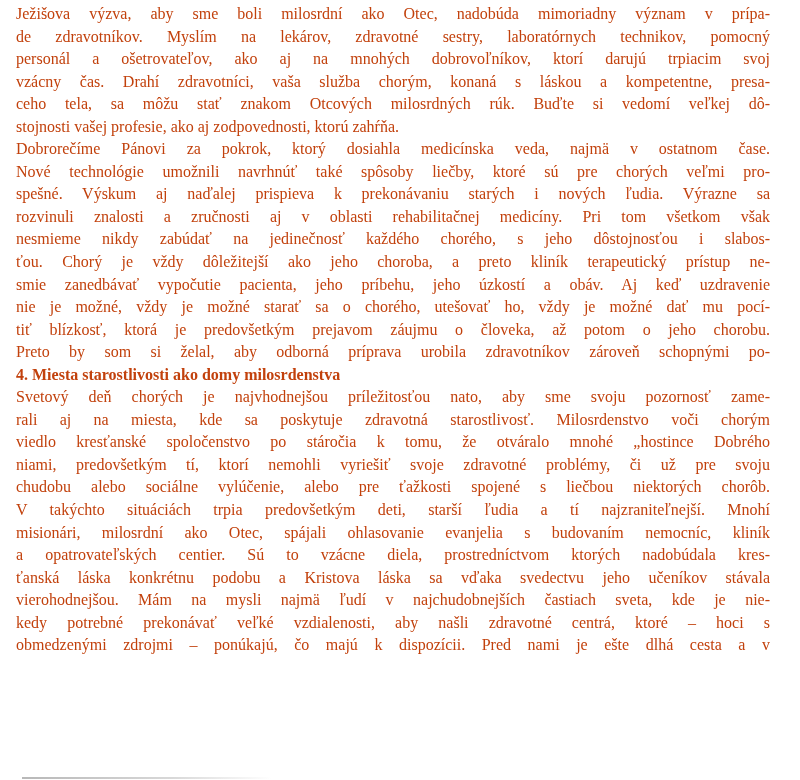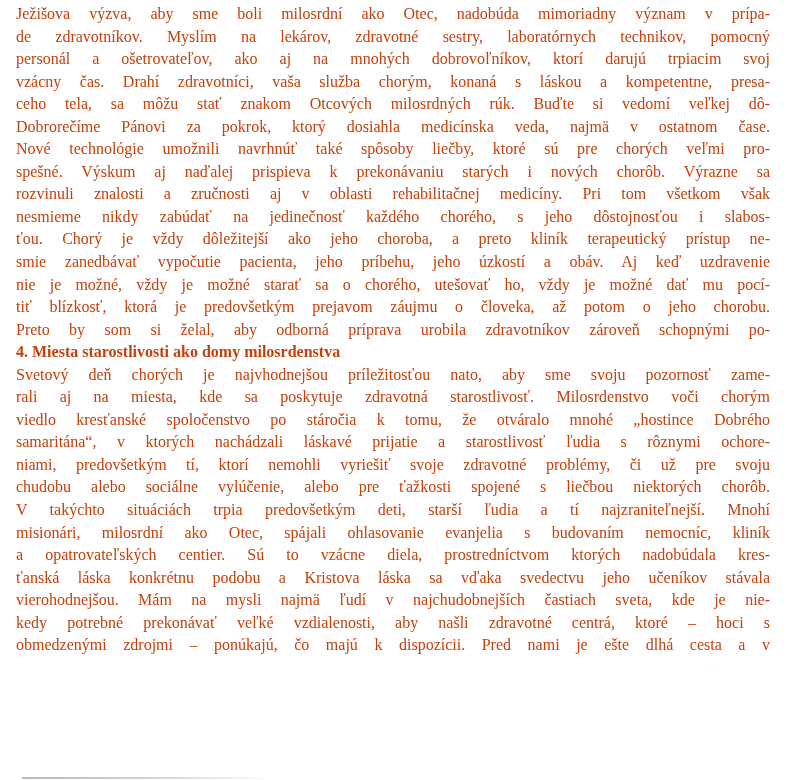--- a/index.html
+++ b/index.html
@@ -71,31 +71,34 @@
       </span>
     <span class="line">
         <span class="line-inner">personál a ošetrovateľov, ako aj na mnohých dobrovoľníkov, ktorí darujú trpiacim svoj</span>
       </span>
     <span class="line">
         <span class="line-inner">vzácny čas. Drahí zdravotníci, vaša služba chorým, konaná s láskou a kompetentne, presa-</span>
       </span>
     <span class="line">
         <span class="line-inner">ceho tela, sa môžu stať znakom Otcových milosrdných rúk. Buďte si vedomí veľkej dô-</span>
       </span>
+    <span class="line last">
+        <span class="line-inner">stojnosti vašej profesie, ako aj zodpovednosti, ktorú zahŕňa.</span>
+      </span>
   </div>
 
   <div class="paragraph">
     <span class="line">
         <span class="line-inner">Dobrorečíme Pánovi za pokrok, ktorý dosiahla medicínska veda, najmä v ostatnom čase.</span>
       </span>
     <span class="line">
         <span class="line-inner">Nové technológie umožnili navrhnúť také spôsoby liečby, ktoré sú pre chorých veľmi pro-</span>
       </span>
     <span class="line">
-        <span class="line-inner">spešné. Výskum aj naďalej prispieva k prekonávaniu starých i nových chorôb. Výrazne sa</span>
+        <span class="line-inner">spešné. Výskum aj naďalej prispieva k prekonávaniu starých i nových ľudia. Výrazne sa</span>
       </span>
     <span class="line">
         <span class="line-inner">rozvinuli znalosti a zručnosti aj v oblasti rehabilitačnej medicíny. Pri tom všetkom však</span>
       </span>
     <span class="line">
         <span class="line-inner">nesmieme nikdy zabúdať na jedinečnosť každého chorého, s jeho dôstojnosťou i slabos-</span>
       </span>
     <span class="line">
         <span class="line-inner">ťou. Chorý je vždy dôležitejší ako jeho choroba, a preto kliník terapeutický prístup ne-</span>
       </span>
@@ -123,23 +126,20 @@
     <span class="line">
         <span class="line-inner">Svetový deň chorých je najvhodnejšou príležitosťou nato, aby sme svoju pozornosť zame-</span>
       </span>
     <span class="line">
         <span class="line-inner">rali aj na miesta, kde sa poskytuje zdravotná starostlivosť. Milosrdenstvo voči chorým</span>
       </span>
     <span class="line">
         <span class="line-inner">viedlo kresťanské spoločenstvo po stáročia k tomu, že otváralo mnohé „hostince Dobrého</span>
       </span>
     <span class="line">
-        <span class="line-inner">samaritána“, v ktorých nachádzali láskavé prijatie a starostlivosť ľudia s rôznymi ochore-</span>
-      </span>
-    <span class="line">
         <span class="line-inner">niami, predovšetkým tí, ktorí nemohli vyriešiť svoje zdravotné problémy, či už pre svoju</span>
       </span>
     <span class="line">
         <span class="line-inner">chudobu alebo sociálne vylúčenie, alebo pre ťažkosti spojené s liečbou niektorých chorôb.</span>
       </span>
     <span class="line">
         <span class="line-inner">V takýchto situáciách trpia predovšetkým deti, starší ľudia a tí najzraniteľnejší. Mnohí</span>
       </span>
     <span class="line">
         <span class="line-inner">misionári, milosrdní ako Otec, spájali ohlasovanie evanjelia s budovaním nemocníc, kliník</span>

